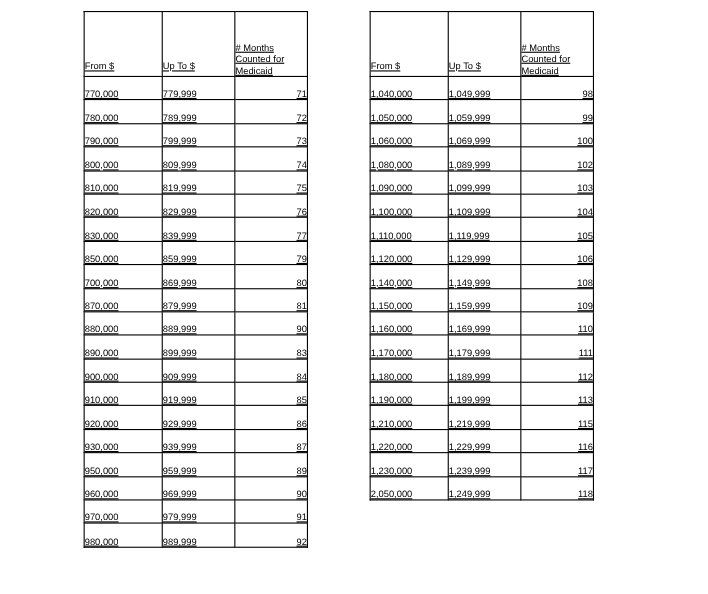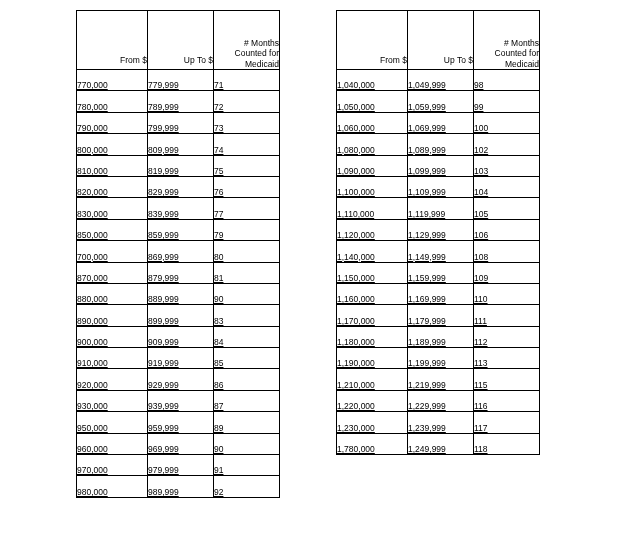--- a/index.html
+++ b/index.html
@@ -45,38 +45,39 @@
 
   th.hdr {
     height: 54px;
     vertical-align: top;
     padding: 6px 5px 4px 5px;
     font-weight: normal;
     text-align: left;
   }
   th.hdr .hdr-inner {
     display: block;
+    text-decoration: underline;
     line-height: 1.22;
     font-size: 8.5px;
-    text-align: right;
   }
   th.hdr.hdr-bottom {
     vertical-align: bottom;
     padding-bottom: 4px;
   }
   td.cell {
     height: 20.4px;
     padding: 0 5px 2px 5px;
   }
   td.cell span {
     text-decoration: underline;
     white-space: nowrap;
     font-size: 8.5px;
   }
   td.num-right {
+    text-align: right;
   }
   td.num-left {
     text-align: left;
   }
 </style>
 </head>
 <body>
 
 <div class="page">
 
@@ -305,21 +306,21 @@
             <td class="cell num-left"><span>1,220,000</span></td>
             <td class="cell num-left"><span>1,229,999</span></td>
             <td class="cell num-right"><span>116</span></td>
           </tr>
           <tr>
             <td class="cell num-left"><span>1,230,000</span></td>
             <td class="cell num-left"><span>1,239,999</span></td>
             <td class="cell num-right"><span>117</span></td>
           </tr>
           <tr>
-            <td class="cell num-left"><span>1,780,000</span></td>
+            <td class="cell num-left"><span>2,050,000</span></td>
             <td class="cell num-left"><span>1,249,999</span></td>
             <td class="cell num-right"><span>118</span></td>
           </tr>
         </tbody>
     </table>
   </div>
 
 </div>
 
 </body></html>

